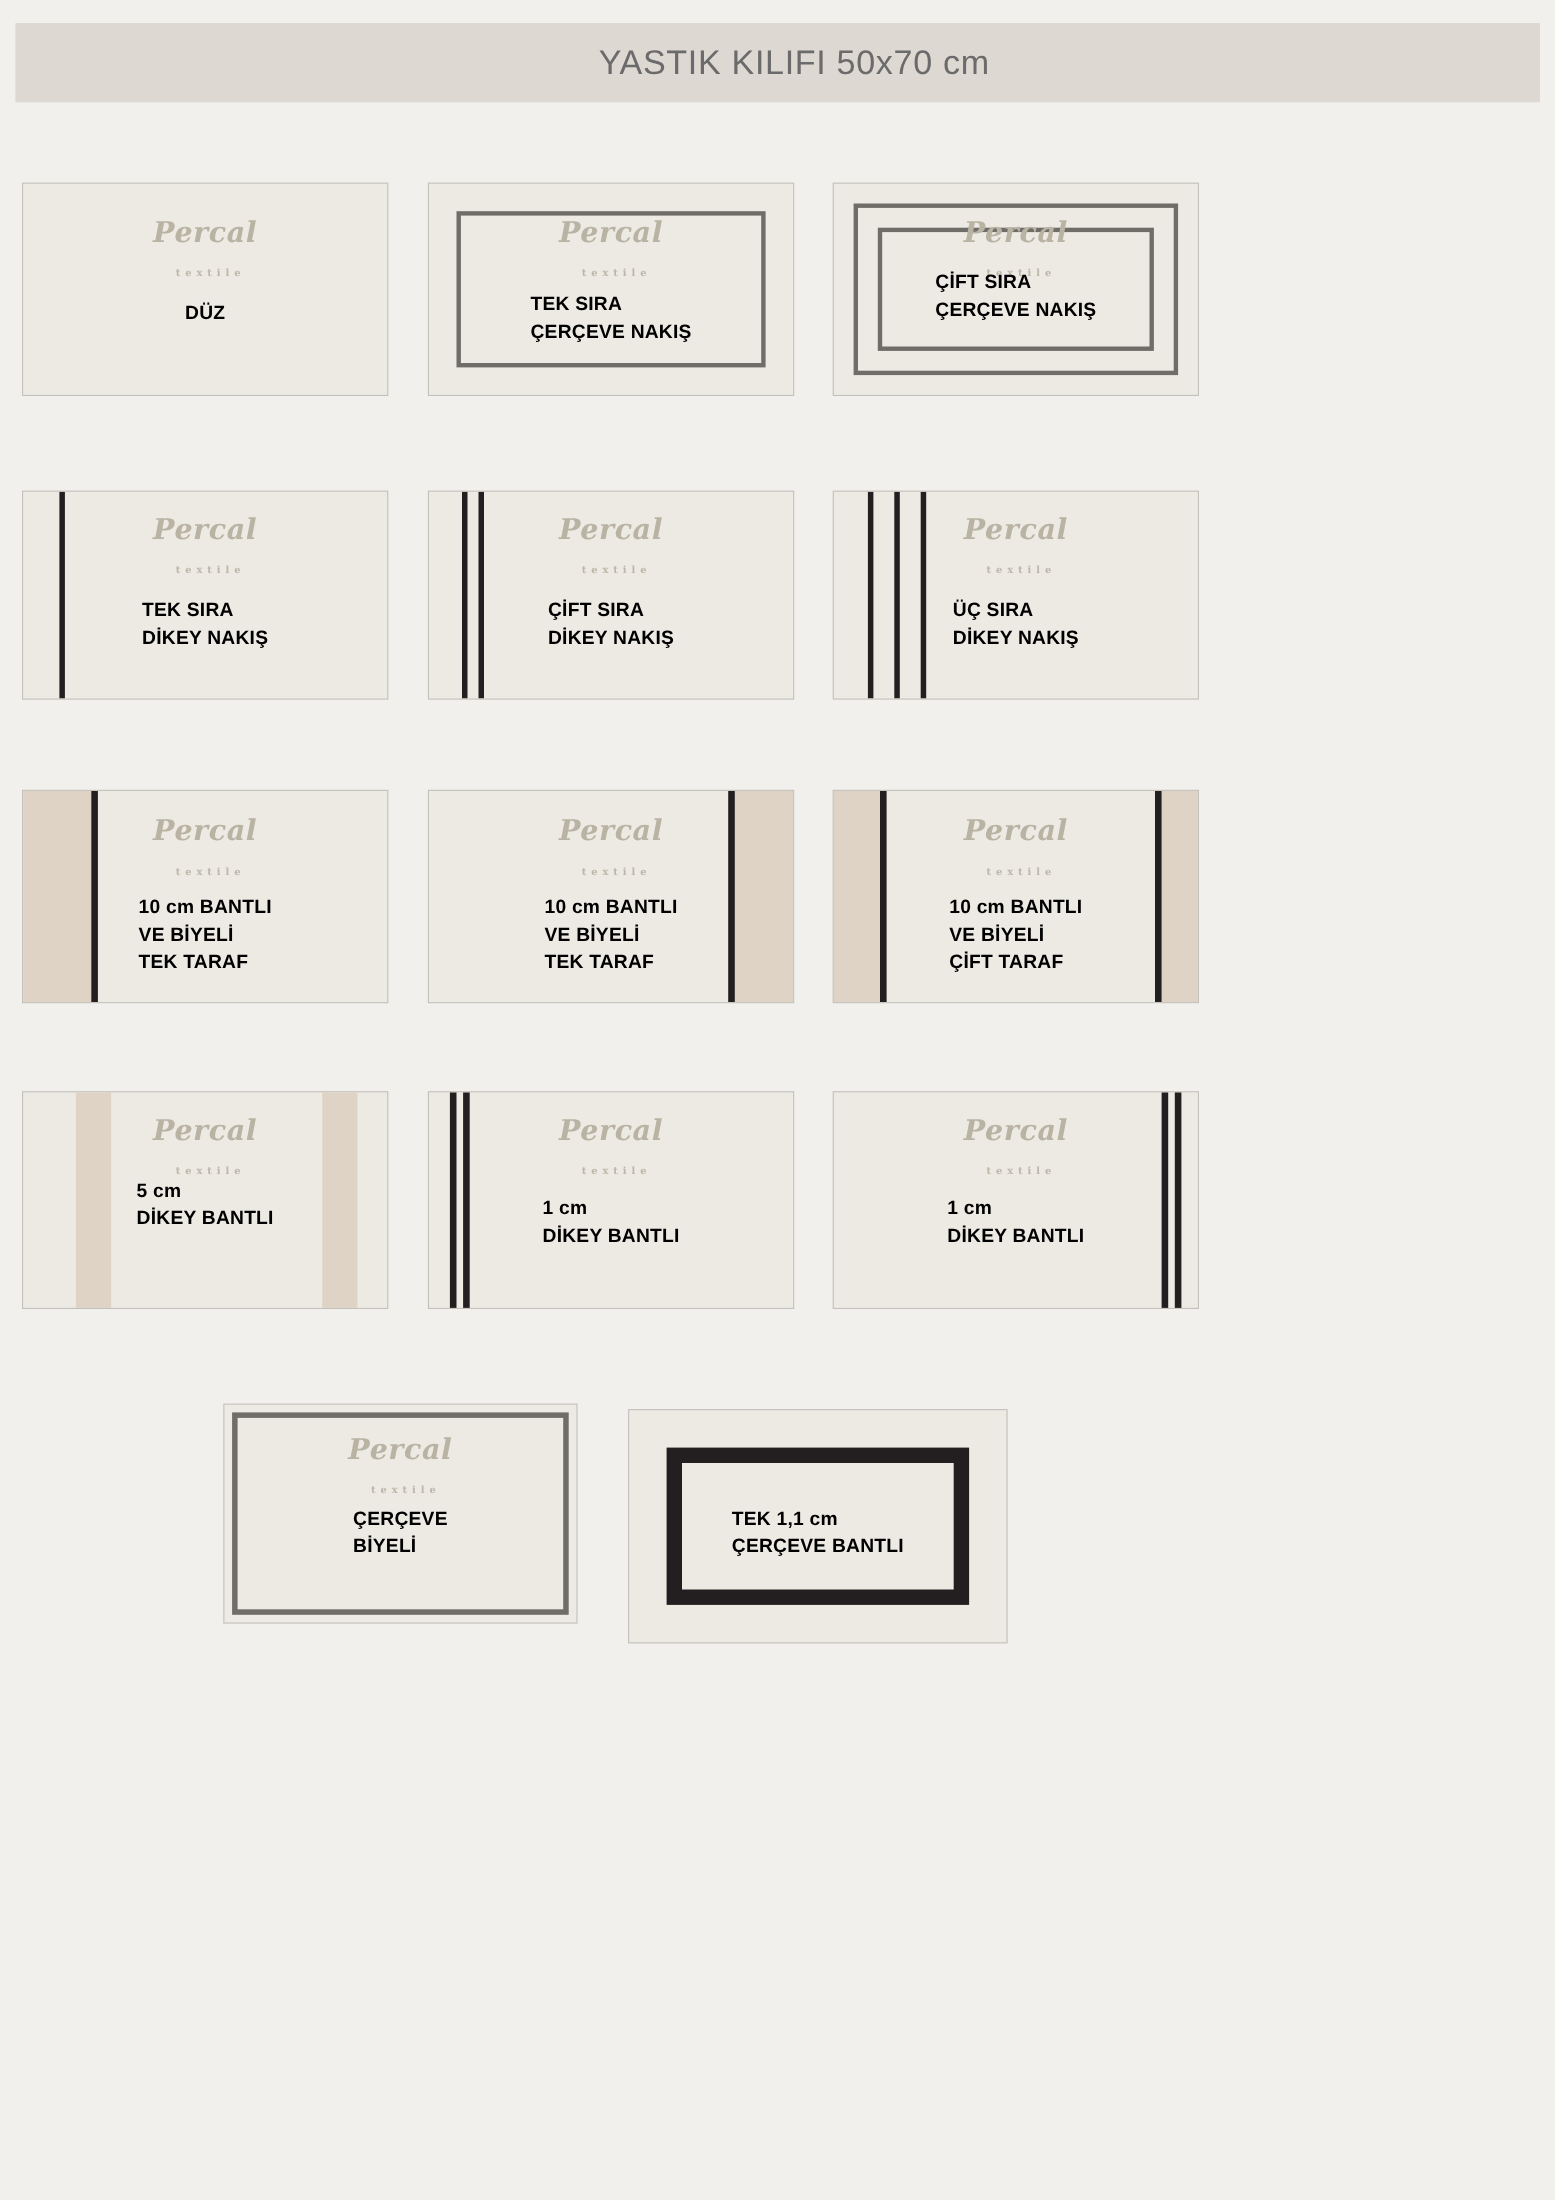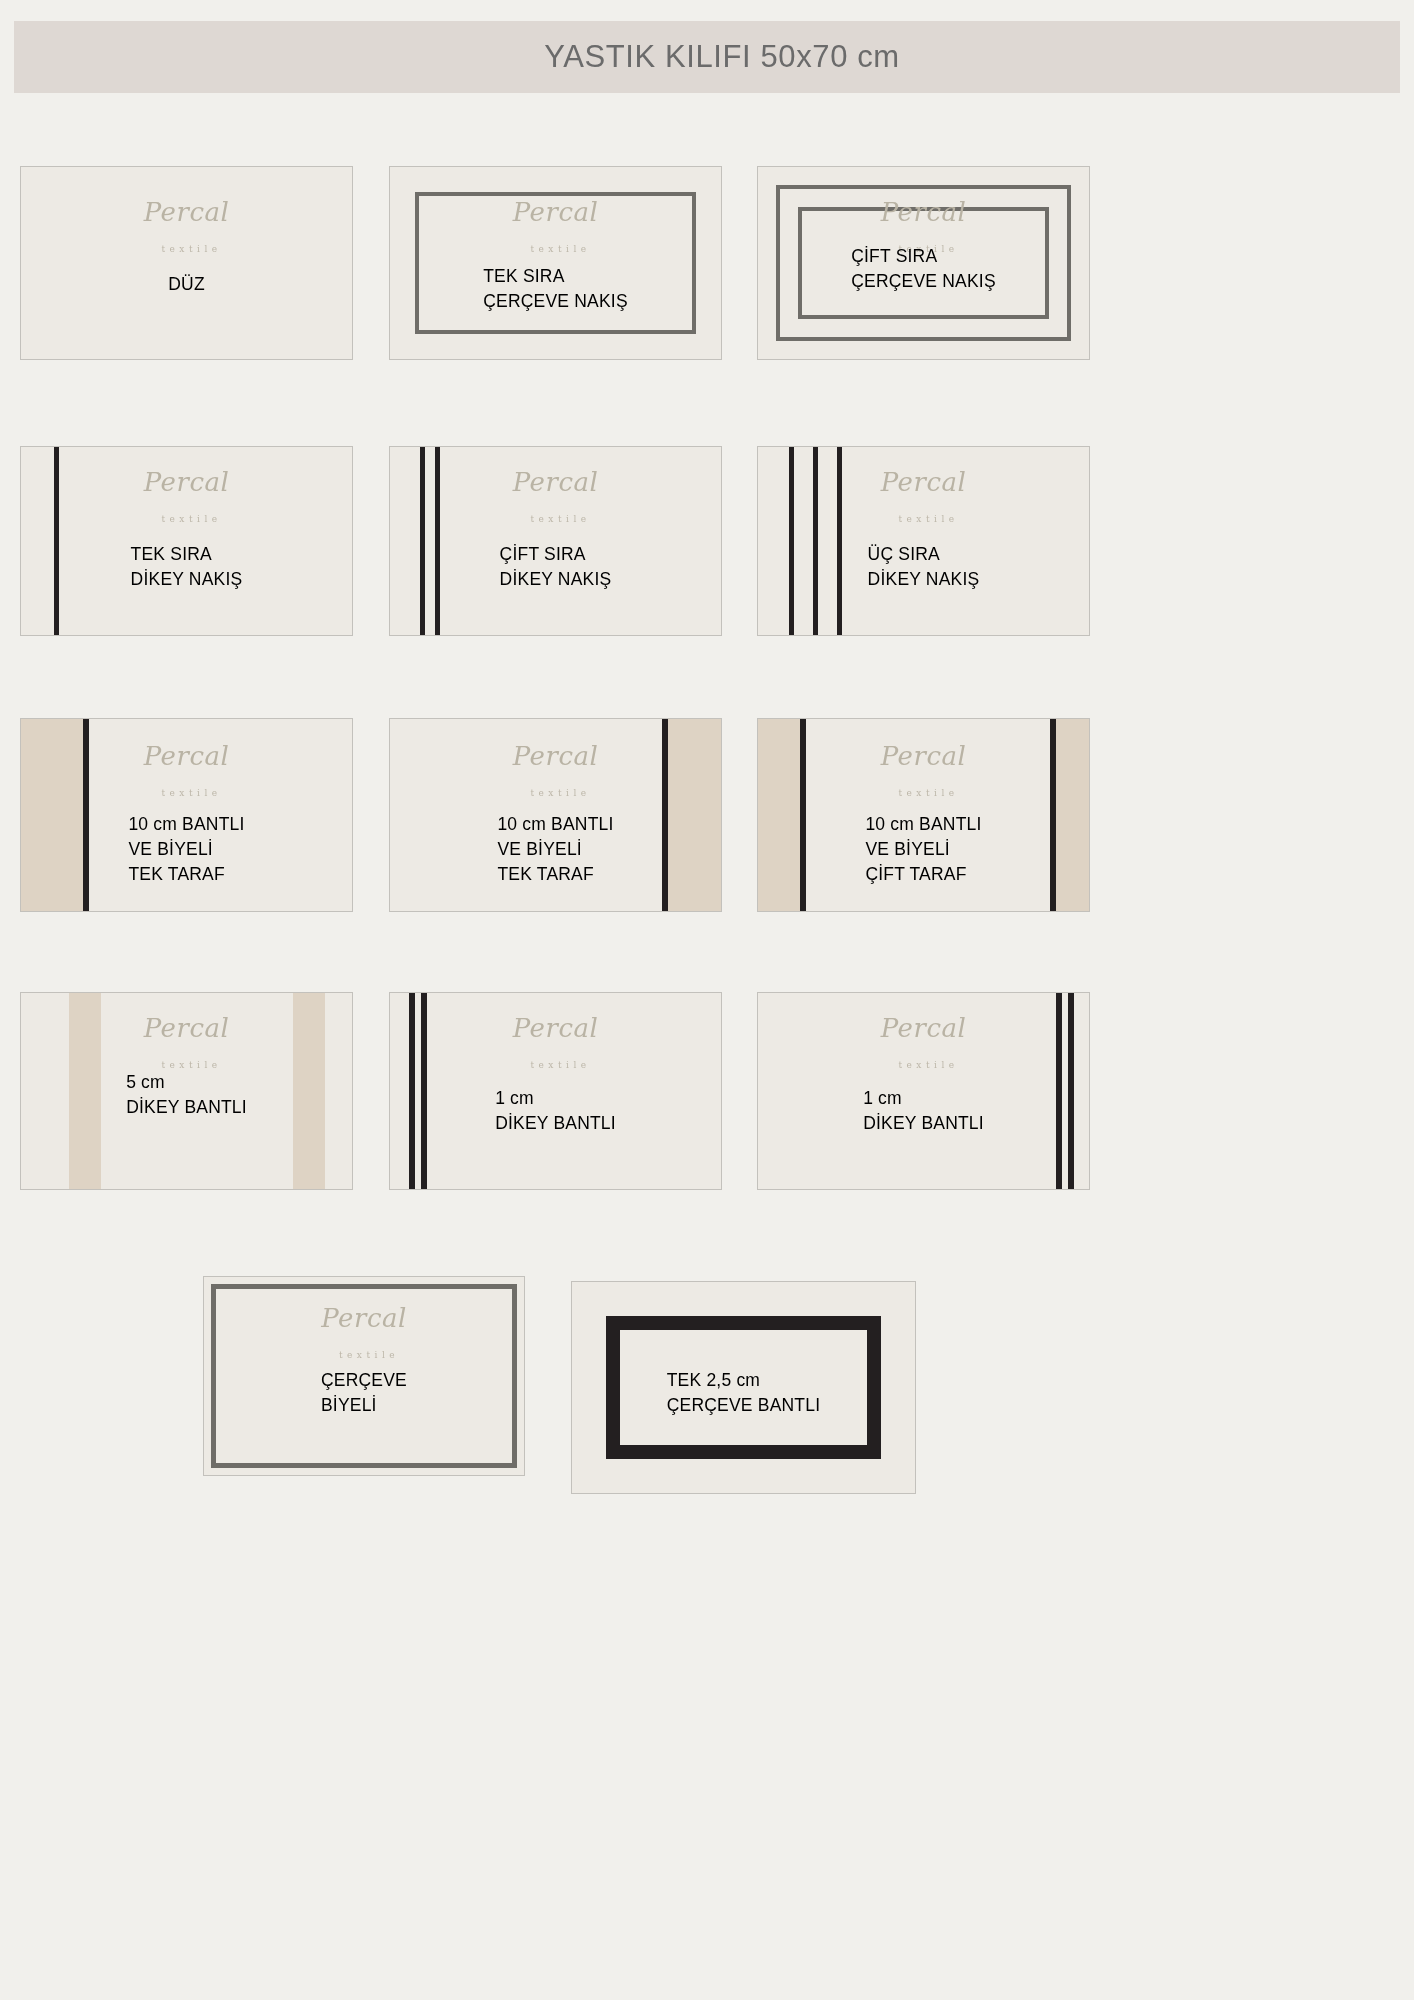--- a/index.html
+++ b/index.html
@@ -26,21 +26,21 @@
     padding-left: 30px;
   }
   #page-header .title {
     font-size: 31px;
     color: #6b6b6b;
     letter-spacing: .6px;
     white-space: nowrap;
   }
 
   
-  #catalog { position: absolute; left: 0; top: 0; width: 1414px; height: 1613px; }
+  #catalog { position: absolute; left: 0; top: 0; width: 1414px; height: 1613px; font-weight: bold; }
 
   .card {
     position: absolute;
     background: #edeae4;
     border: 1px solid #c3c1bc;
     overflow: hidden;
   }
 
   
   .card .content {
@@ -255,17 +255,17 @@
           <div class="word">Percal</div>
           <div class="sub">textile</div>
         </div>
         <div class="caption" style="margin-top: 8px;">ÇERÇEVE
 BİYELİ</div>
       </div>
     </div>
     <div class="card" style="left: 571px; top: 1281px; width: 345px; height: 213px;">
       <div class="frame dark" style="inset: 34px; border-width: 14px; border-color: rgb(35, 31, 32);"></div>
       <div class="content">
-        <div class="caption" style="margin-top: 86px;">TEK 2,5 cm
+        <div class="caption" style="margin-top: 86px;">TEK 1,1 cm
 ÇERÇEVE BANTLI</div>
       </div>
     </div>
   </div>
 
 </body></html>

